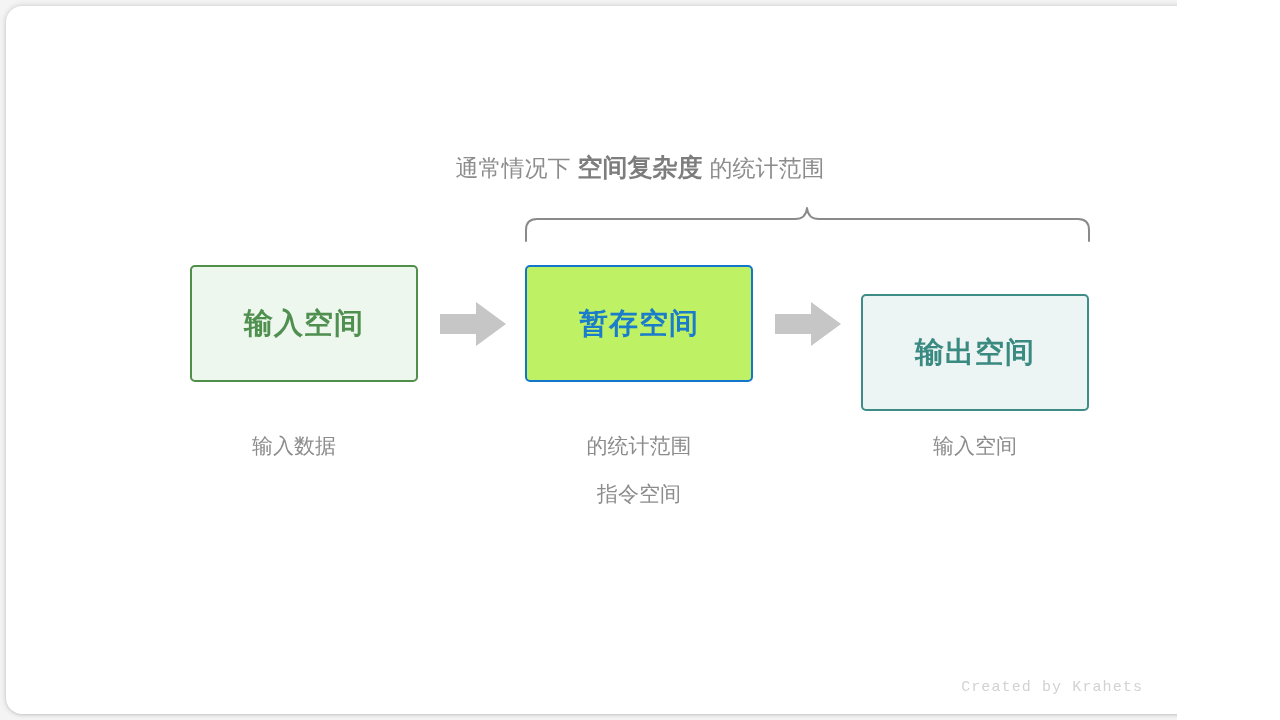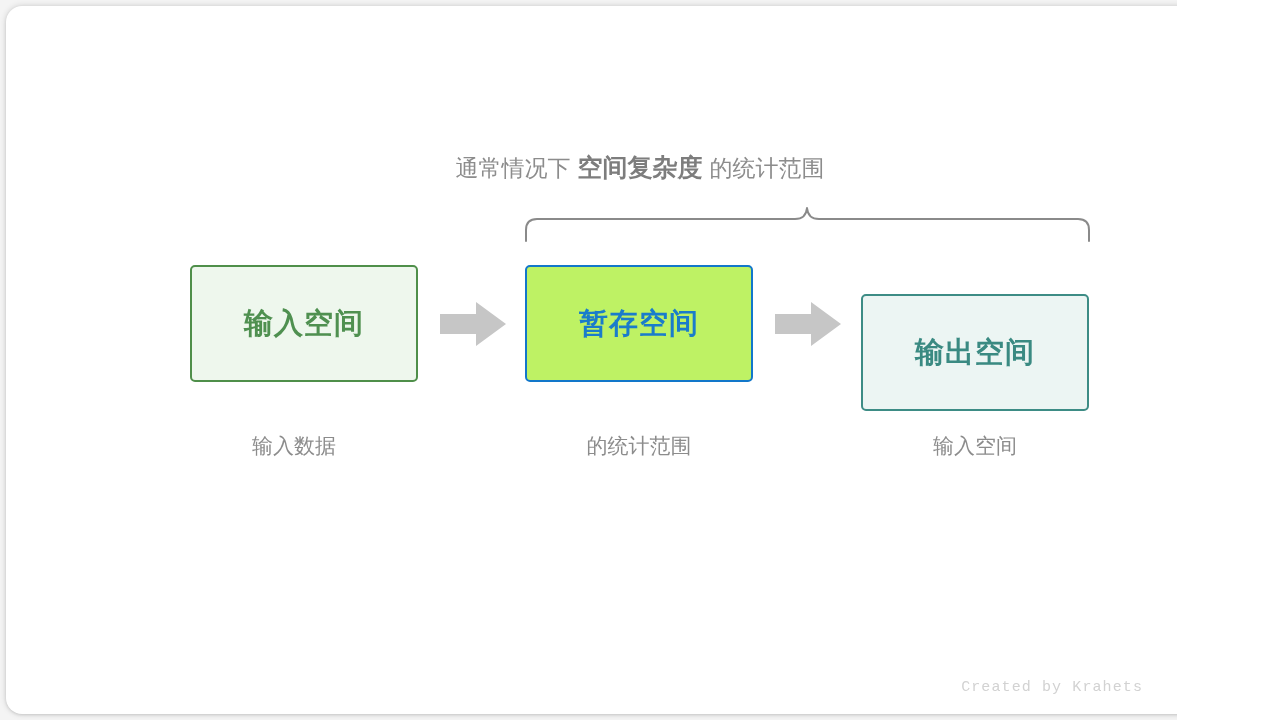--- a/index.html
+++ b/index.html
@@ -145,19 +145,20 @@
   </svg>
   <svg class="arrow" id="arrow-2" viewBox="0 0 66 46" xmlns="http://www.w3.org/2000/svg">
     <path d="M0 13 L36 13 L36 1 L66 23 L36 45 L36 33 L0 33 Z" fill="#c6c6c6"></path>
   </svg>
 
   <div class="col-caption" id="cap-input">
     <div>输入数据</div>
   </div>
   <div class="col-caption" id="cap-temp">
     <div>的统计范围</div>
+    <div>指令空间</div>
   </div>
   <div class="col-caption" id="cap-output">
     <div>输入空间</div>
   </div>
 
   <div id="footer">Created by Krahets</div>
 </div>
 
 </body></html>

